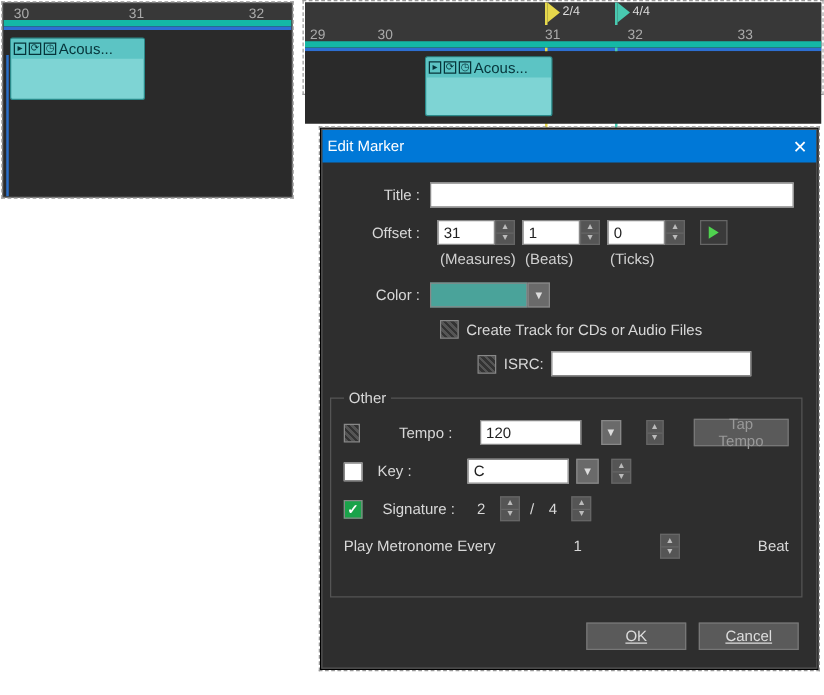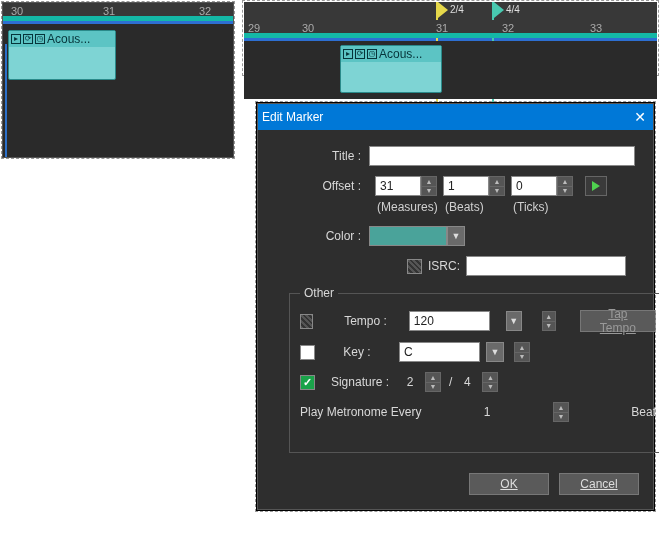--- a/index.html
+++ b/index.html
@@ -25,21 +25,21 @@
 .marker-flag.teal::before { background:#48c9b0; }
 .marker-flag::after { content:""; position:absolute; left:2px; top:0; border-style:solid; border-width:8px 0 8px 10px; border-color:transparent transparent transparent #e6d84b; }
 .marker-flag.teal::after { border-left-color:#48c9b0; }
 .marker-label { position: absolute; top: 2px; color: #ddd; font-size: 10px; }
 
 
 .dialog { position: absolute; left: 257px; top: 103px; width: 397px; background: #2e2e2e; border: 1px solid #555; box-shadow: 0 0 0 1px #000; }
 .titlebar { background: #0078d7; height: 26px; display: flex; align-items: center; padding: 0 4px; color: #fff; font-size: 13px; }
 .titlebar .ttl { flex: 1; }
 .titlebar .close { width: 18px; height: 18px; display:flex; align-items:center; justify-content:center; cursor:pointer; font-size:14px; }
-.dialog-body { padding: 16px 18px 10px 31px; color: #d8d8d8; }
+.dialog-body { padding: 16px 18px 10px 6px; color: #d8d8d8; }
 
 .row { display: flex; align-items: center; margin-bottom: 10px; }
 .lbl { width: 80px; text-align: right; padding-right: 8px; color: #d8d8d8; }
 input[type=text].field, .num-field, .combo { background: #fff; border: 1px solid #888; height: 20px; padding: 0 4px; color: #222; font-size: 12px; }
 .field-wide { flex: 1; }
 
 .num-wrap { display: flex; align-items: center; }
 .num-field { width: 46px; text-align: left; }
 .spin { width: 16px; height: 20px; background: #555; display: flex; flex-direction: column; border: 1px solid #666; }
 .spin span { flex:1; display:flex; align-items:center; justify-content:center; font-size:7px; color:#bbb; cursor:pointer; }
@@ -56,21 +56,21 @@
 
 .checkbox { width: 15px; height: 15px; border: 1px solid #888; background: #444; display:inline-flex; align-items:center; justify-content:center; margin-right:6px; cursor:pointer; }
 .checkbox.hatched { background: repeating-linear-gradient(45deg,#555,#555 2px,#333 2px,#333 4px); }
 .checkbox.white { background:#fff; }
 .checkbox.checked { background:#1aa34a; color:#fff; font-size:11px; font-weight:bold; }
 
 fieldset.other { border: 1px solid #555; padding: 10px 10px 14px 10px; margin-top: 6px; }
 fieldset.other legend { color:#d8d8d8; padding: 0 4px; }
 
 .combo { width: 81px; display:inline-block; }
-.btn { background: #5a5a5a; border: 1px solid #777; color: #ddd; height: 22px; padding: 0 12px; cursor:pointer; display:inline-flex; align-items:center; justify-content:center;text-decoration:underline; }
+.btn { background: #5a5a5a; border: 1px solid #777; color: #ddd; height: 22px; padding: 0 12px; cursor:pointer; display:inline-flex; align-items:center; justify-content:center; }
 .btn.disabled { color:#999; }
 
 .dialog-footer { display:flex; justify-content:flex-end; gap:10px; padding: 10px 14px 14px; }
 .dialog-footer .btn { width: 80px; text-decoration: underline; }
 
 .sel-border { position:absolute; border: 1px dashed #999; pointer-events:none; }
 </style>
 </head>
 <body>
 
@@ -166,20 +166,24 @@
       <span>(Beats)</span>
       <span>(Ticks)</span>
     </div>
 
     <div class="row">
       <span class="lbl">Color :</span>
       <div class="color-swatch"></div>
       <div class="combo-arrow">▼</div>
     </div>
 
+    <div class="row" style="margin-left:88px">
+      <span class="checkbox hatched"></span>
+      <span>Create Track for CDs or Audio Files</span>
+    </div>
     <div class="row" style="margin-left:118px">
       <span class="checkbox hatched"></span>
       <span style="margin-right:6px">ISRC:</span>
       <input type="text" class="field" style="width: 160px;" value="">
     </div>
 
     <fieldset class="other">
       <legend>Other</legend>
 
       <div class="row" style="gap:16px">
@@ -189,21 +193,21 @@
           <div class="combo-arrow">▼</div>
         <div class="spin" style="margin-left:4px">
             <span>▲</span>
             <span>▼</span>
           </div>
         <button class="btn disabled" style="margin-left:8px">Tap Tempo</button>
       </div>
 
       <div class="row" style="gap:6px">
         <span class="checkbox white"></span>
-        <span style="width:66px;text-align:center;padding-right:6px">Key :</span>
+        <span style="width:66px;text-align:left;padding-right:6px">Key :</span>
         <input class="combo" value="C" style="">
           <div class="combo-arrow">▼</div>
         <div class="spin" style="margin-left:4px">
             <span>▲</span>
             <span>▼</span>
           </div>
       </div>
 
       <div class="row" style="gap:8px">
         <span class="checkbox checked">✓</span>

